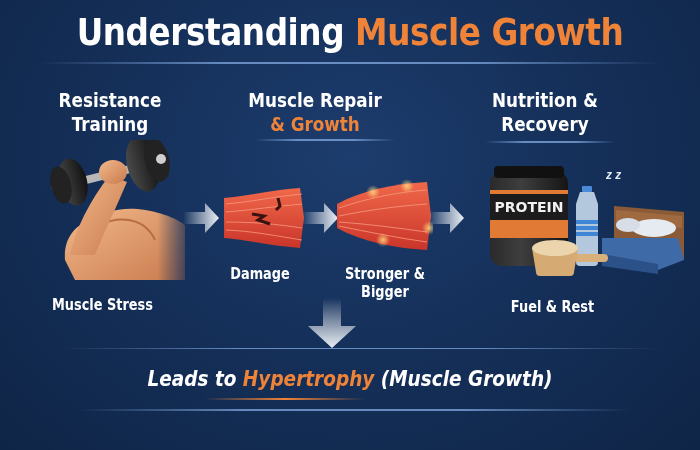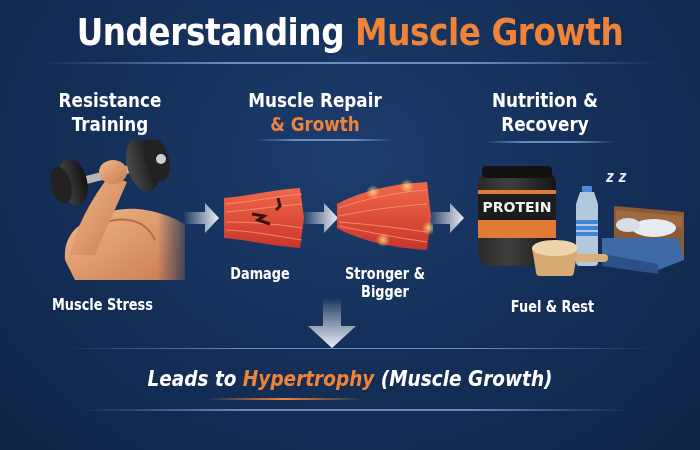--- a/index.html
+++ b/index.html
@@ -164,31 +164,31 @@
 
   <svg class="abs" style="left:128px; top:30px;" width="90" height="78" viewBox="0 0 90 78">
     <path d="M16 8 L86 14 L86 62 L16 54 Z" fill="#8b5a36"></path>
     <path d="M18 12 L84 18 L84 30 L18 24 Z" fill="#a06a40"></path>
     <path d="M4 40 L80 40 L86 62 L60 72 L4 62 Z" fill="#3e6aa8"></path>
     <path d="M4 56 L60 66 L60 76 L4 68 Z" fill="#2c5189"></path>
     <ellipse cx="56" cy="30" rx="22" ry="9" fill="#e6ebf2"></ellipse>
     <ellipse cx="30" cy="27" rx="12" ry="7" fill="#d8dee8"></ellipse>
   </svg>
 
-  <div class="abs" style="left:136px; top:0px; font-weight:bold; font-size:16px; color:#e6ecf5;font-style:italic;">z z</div>
+  <div class="abs" style="left:136px; top:0px; font-weight:bold; font-size:12px; color:#e6ecf5;font-style:italic;">z z</div>
 
   <svg class="abs" style="left:102px; top:18px;" width="30" height="80" viewBox="0 0 30 80">
     <rect x="10" y="0" width="10" height="6" rx="1" fill="#4a8ad8"></rect>
     <path d="M8 6 H22 L26 18 V76 Q26 80 22 80 H8 Q4 80 4 76 V18 Z" fill="#cfe3f5" opacity="0.85"></path>
     <rect x="4" y="34" width="22" height="4" fill="#3f86d6"></rect>
     <rect x="4" y="40" width="22" height="4" fill="#3f86d6"></rect>
     <rect x="4" y="46" width="22" height="4" fill="#3f86d6"></rect>
   </svg>
 
-  <div class="abs" style="left:8px; top:2px; width:78px; height:96px; border-radius:14px 14px 12px 12px; background:linear-gradient(90deg,#2a2a2a,#3e3e3e 40%,#151515);">
+  <div class="abs" style="left:20px; top:2px; width:78px; height:96px; border-radius:14px 14px 12px 12px; background:linear-gradient(90deg,#2a2a2a,#3e3e3e 40%,#151515);">
     <div class="abs" style="left:4px; top:-4px; width:70px; height:12px; border-radius:4px; background:#111;"></div>
     <div class="abs" style="left:0; top:20px; width:78px; height:48px; background:#e07a34;"></div>
     <div class="abs" style="left:0; top:24px; width:78px; height:26px; background:#1c1c1c; color:#f1f1f1; font-weight:bold; font-size:14px; text-align:center; line-height:26px; font-family:'DejaVu Sans',sans-serif;">PROTEIN</div>
   </div>
 
   <svg class="abs" style="left:60px; top:70px;" width="80" height="38" viewBox="0 0 80 38">
     <rect x="44" y="16" width="34" height="8" rx="4" fill="#d9b07a"></rect>
     <path d="M2 10 L48 10 L44 34 Q44 38 40 38 L10 38 Q6 38 6 34 Z" fill="#d6ab73"></path>
     <ellipse cx="25" cy="10" rx="23" ry="8" fill="#ecd4ad"></ellipse>
   </svg>

